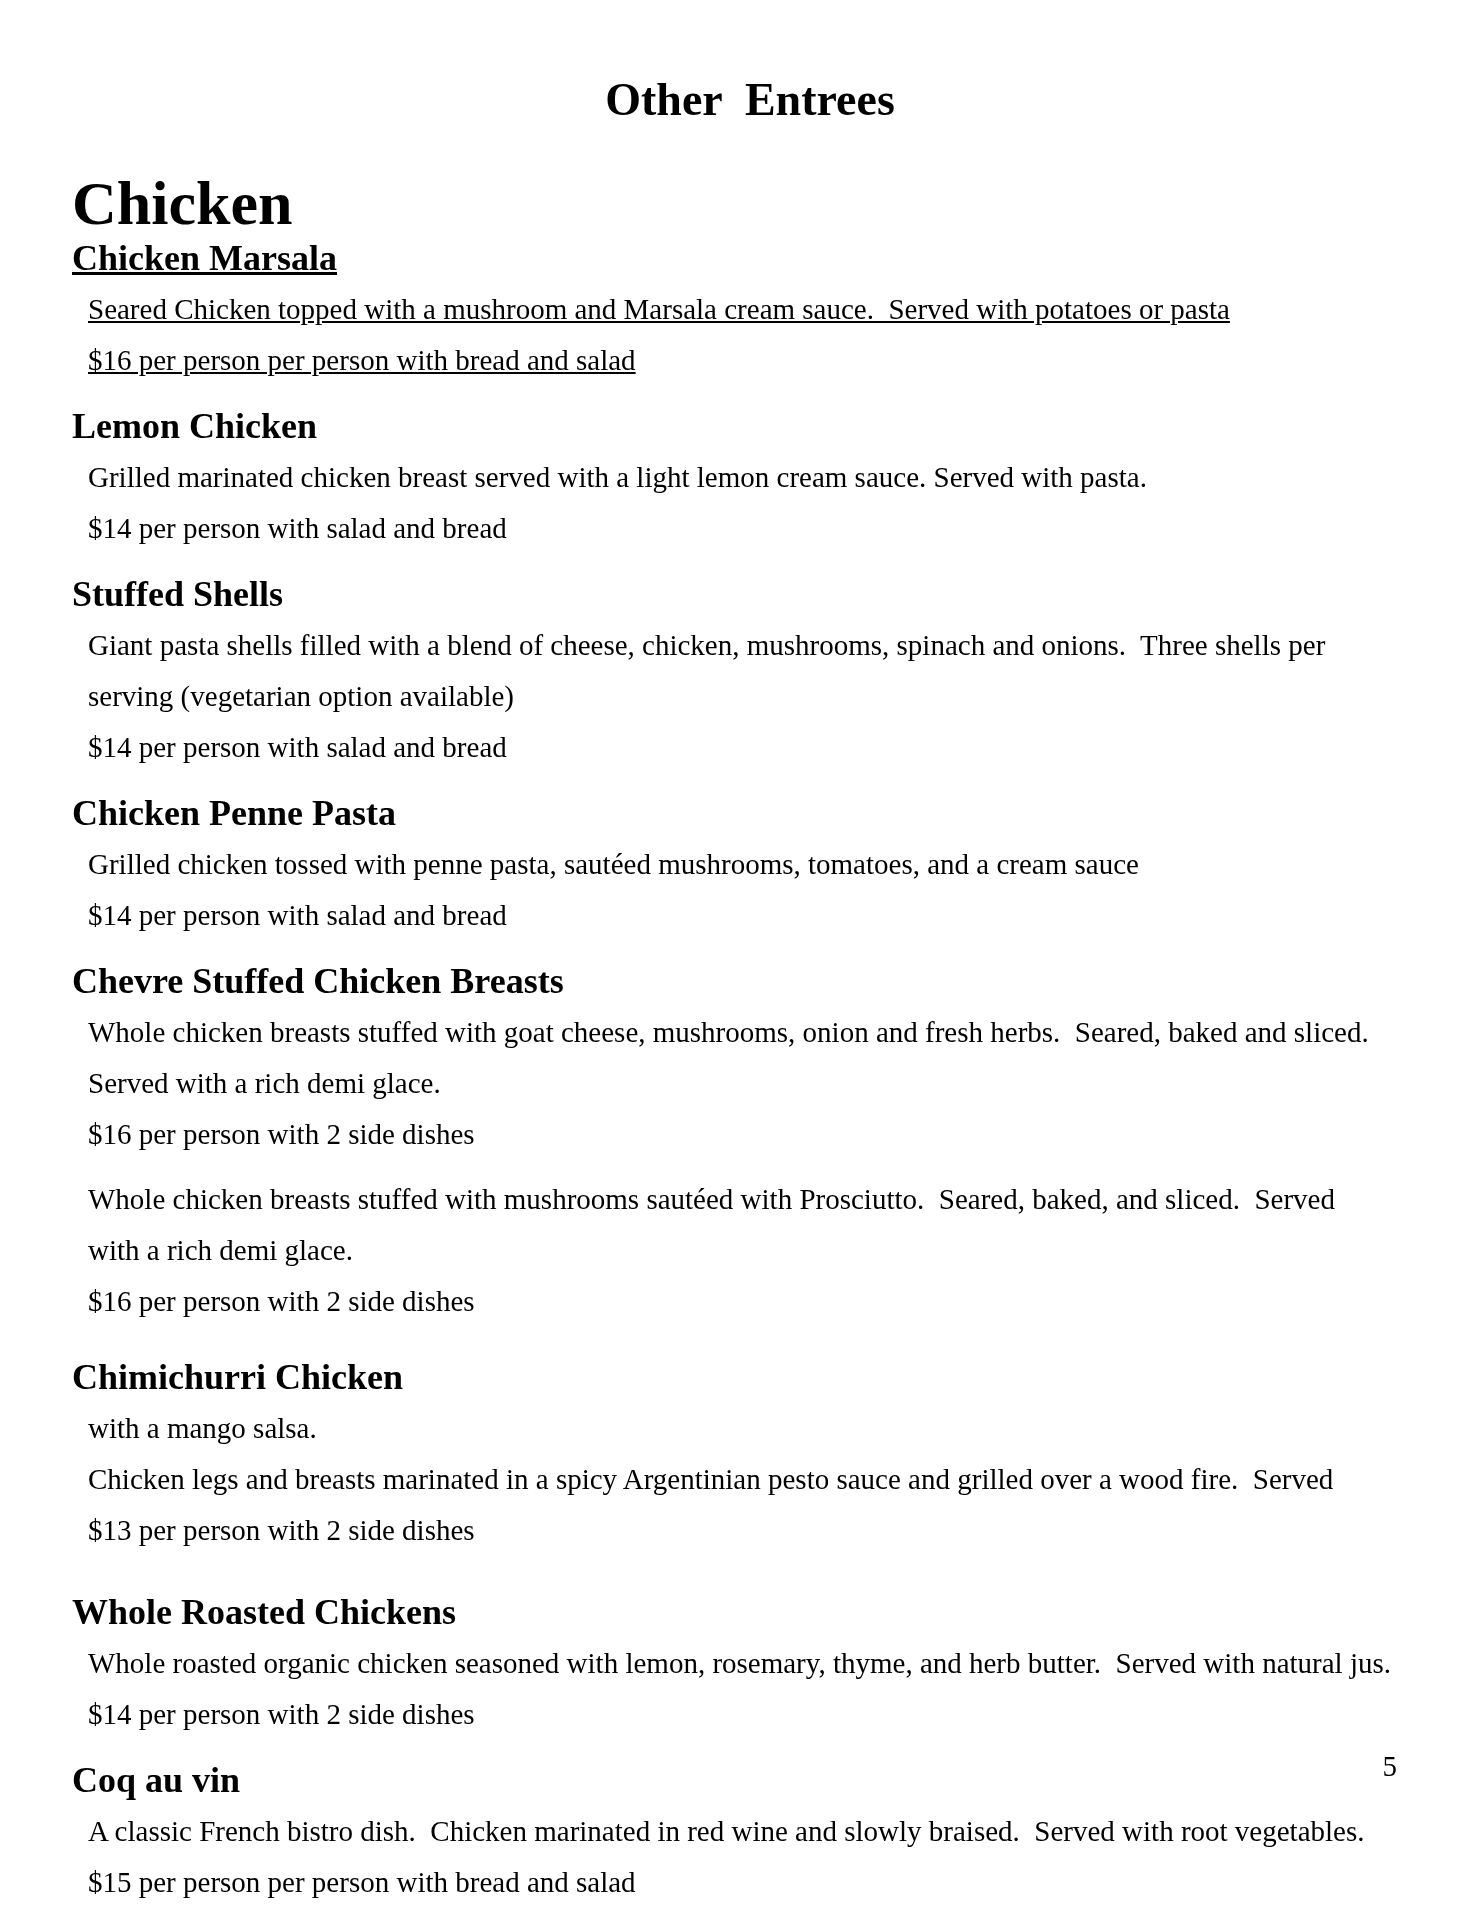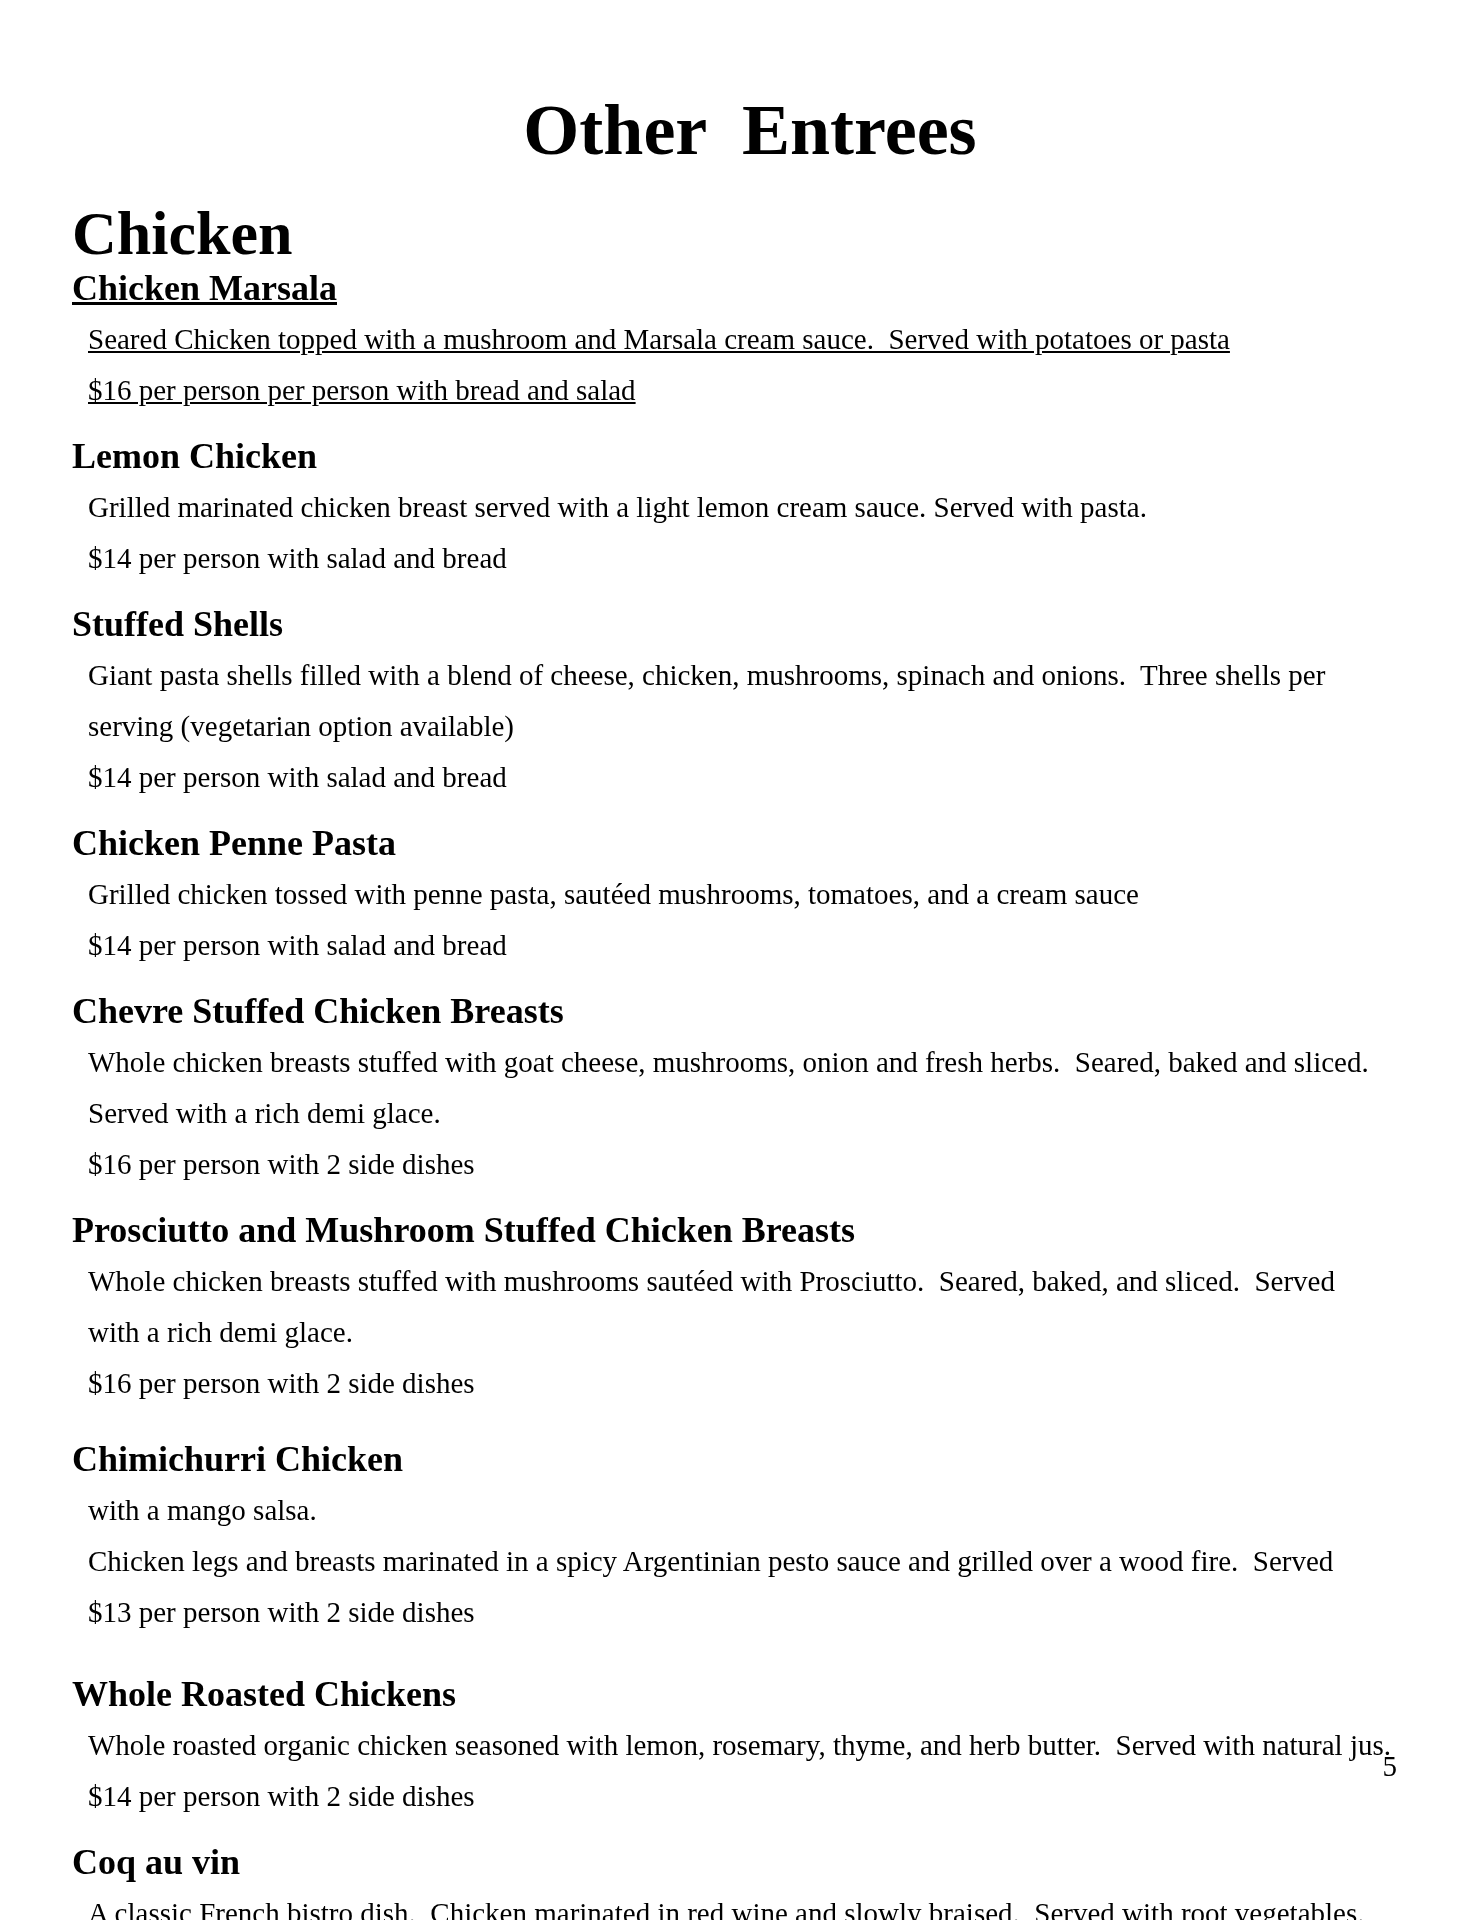--- a/index.html
+++ b/index.html
@@ -8,25 +8,25 @@
     height: 1920px;
     background: #ffffff;
     color: #000000;
     font-family: "Liberation Serif", serif;
     position: relative;
     overflow: hidden;
   }
   .page { padding: 0 56px 0 72px; }
 
   .doc-title {
-    font-size: 72px;
+    font-size: 46px;
     line-height: 64px;
     font-weight: bold;
     text-align: center;
-    margin: 98px 0 0 0;
+    margin: 68px 0 0 0;
     white-space: pre;
   }
   .section-heading {
     font-size: 62px;
     line-height: 62px;
     font-weight: bold;
     margin: 40px 0 0 0;
   }
   .menu-item { margin: 30px 0 0 0; }
   .menu-item.first   { margin-top: 6px; text-decoration: underline; }
@@ -88,21 +88,20 @@
   </section>
 
   <section class="menu-item">
     <h3 class="dish-name">Chevre Stuffed Chicken Breasts</h3>
     <p class="line">Whole chicken breasts stuffed with goat cheese, mushrooms, onion and fresh herbs.  Seared, baked and sliced.</p>
     <p class="line">Served with a rich demi glace.</p>
     <p class="line">$16 per person with 2 side dishes</p>
   </section>
 
   <section class="menu-item">
-    <h3 class="dish-name">Prosciutto and Mushroom Stuffed Chicken Breasts</h3>
     <p class="line">Whole chicken breasts stuffed with mushrooms sautéed with Prosciutto.  Seared, baked, and sliced.  Served</p>
     <p class="line">with a rich demi glace.</p>
     <p class="line">$16 per person with 2 side dishes</p>
   </section>
 
   <section class="menu-item gap-lg">
     <h3 class="dish-name">Chimichurri Chicken</h3>
     <p class="line">with a mango salsa.</p>
     <p class="line">Chicken legs and breasts marinated in a spicy Argentinian pesto sauce and grilled over a wood fire.  Served</p>
     <p class="line">$13 per person with 2 side dishes</p>

